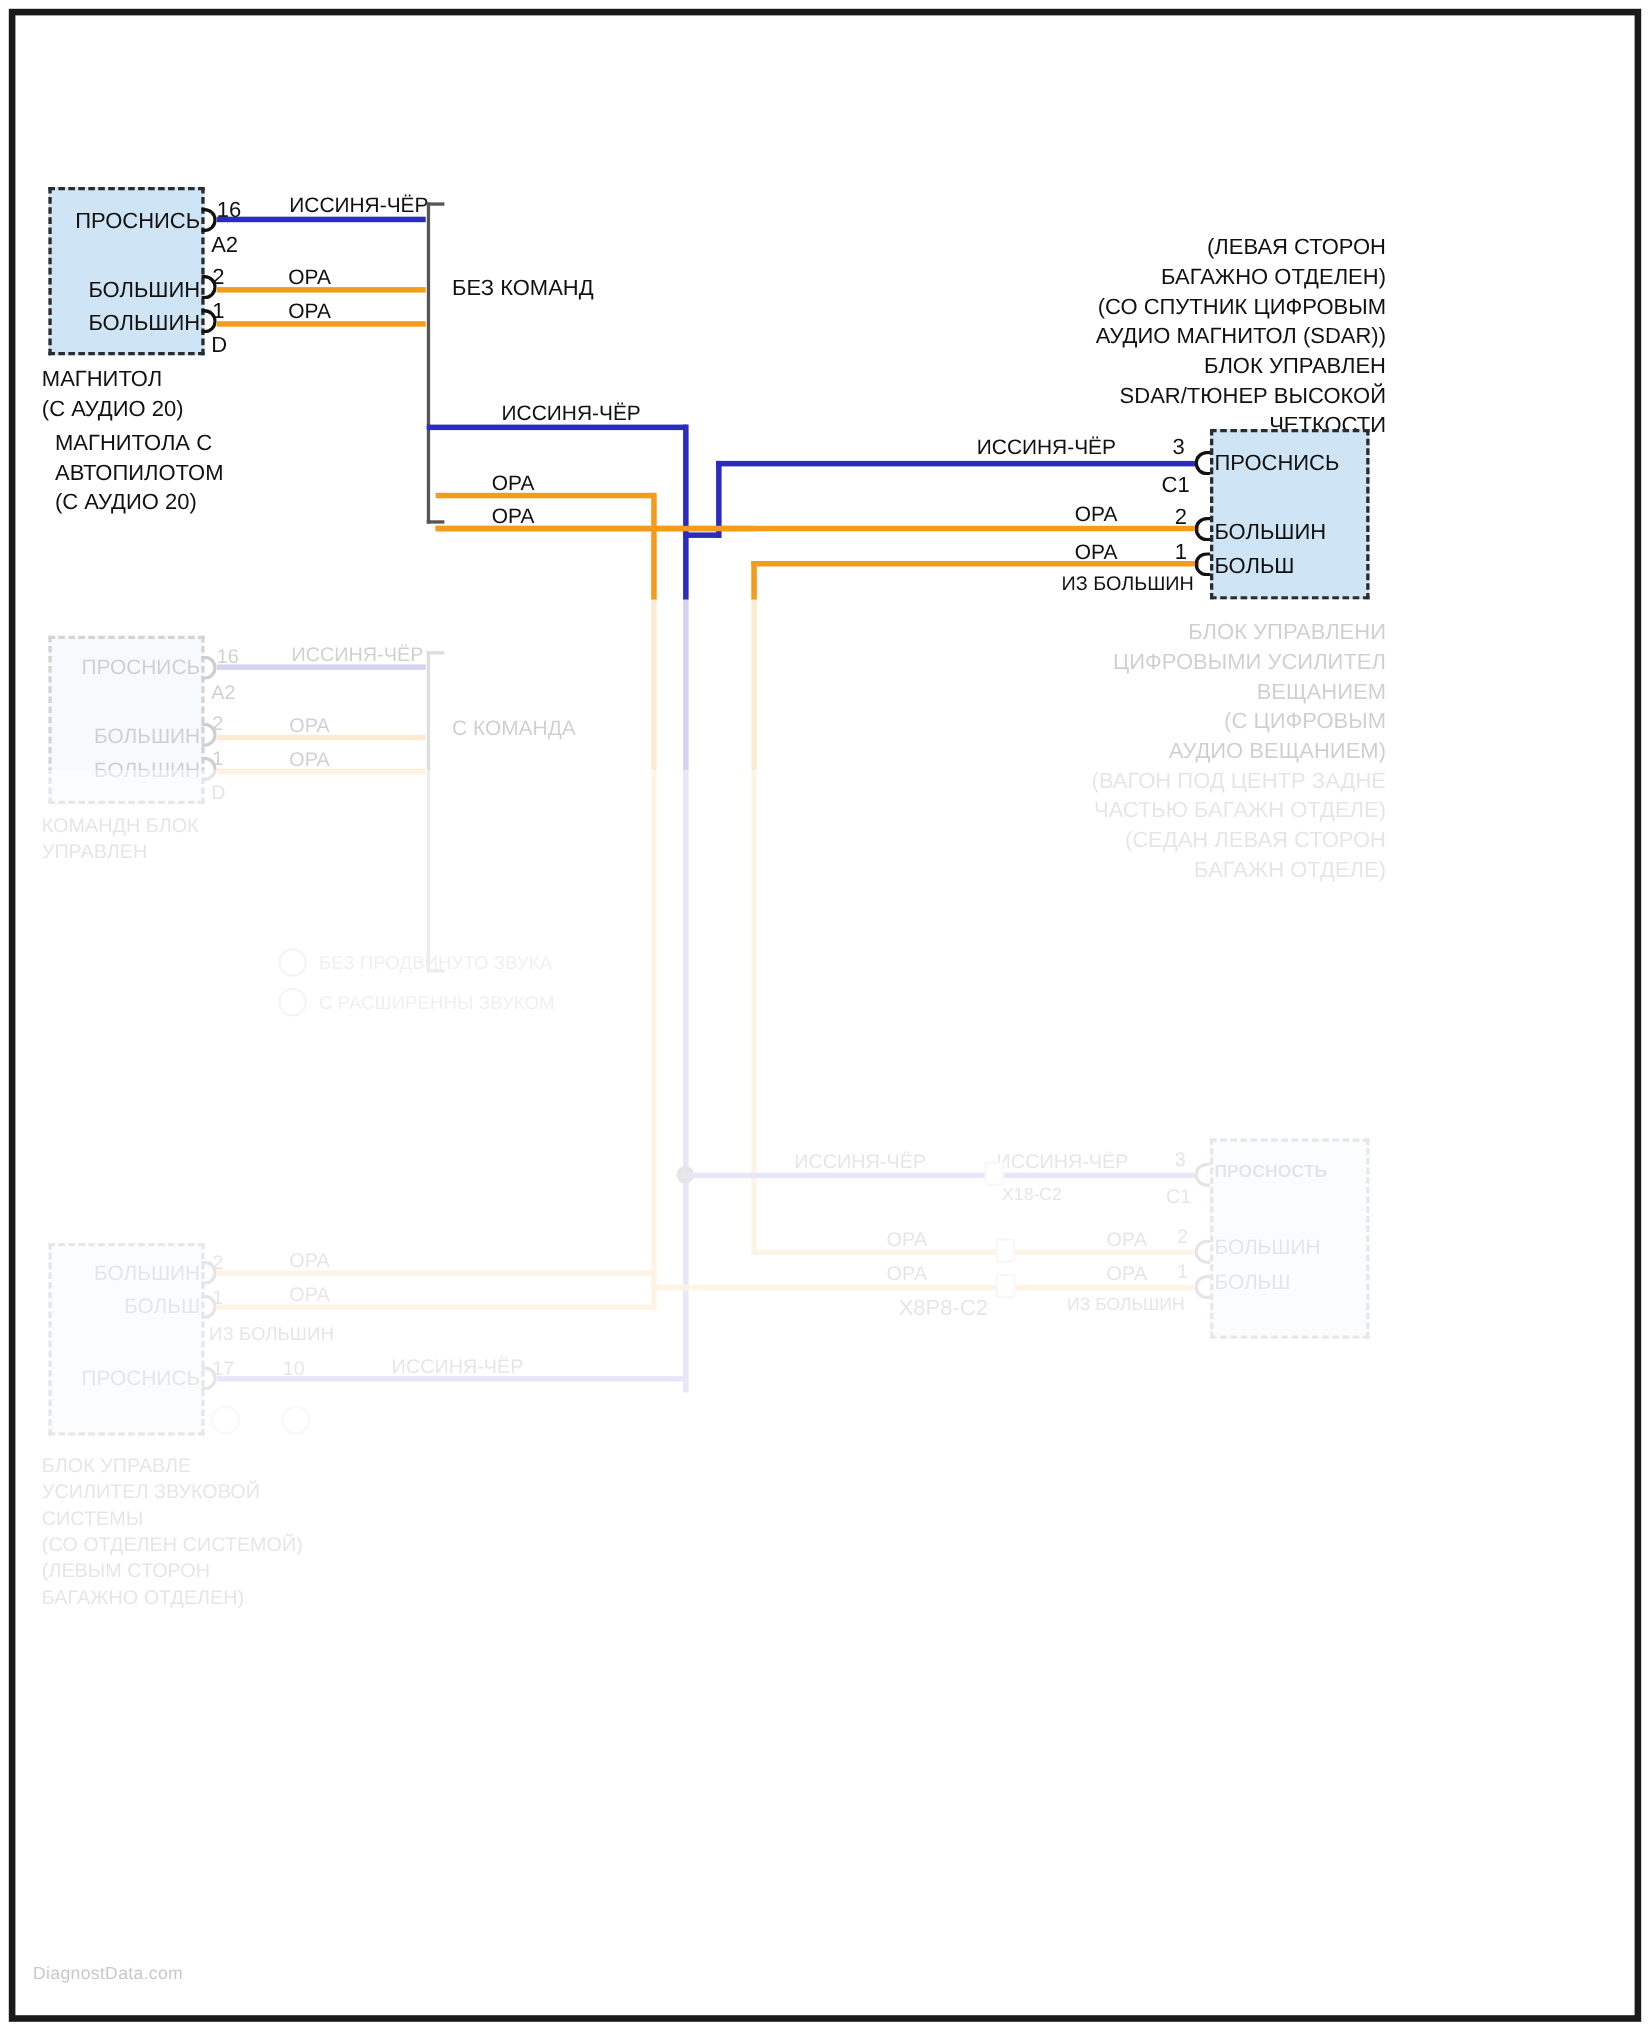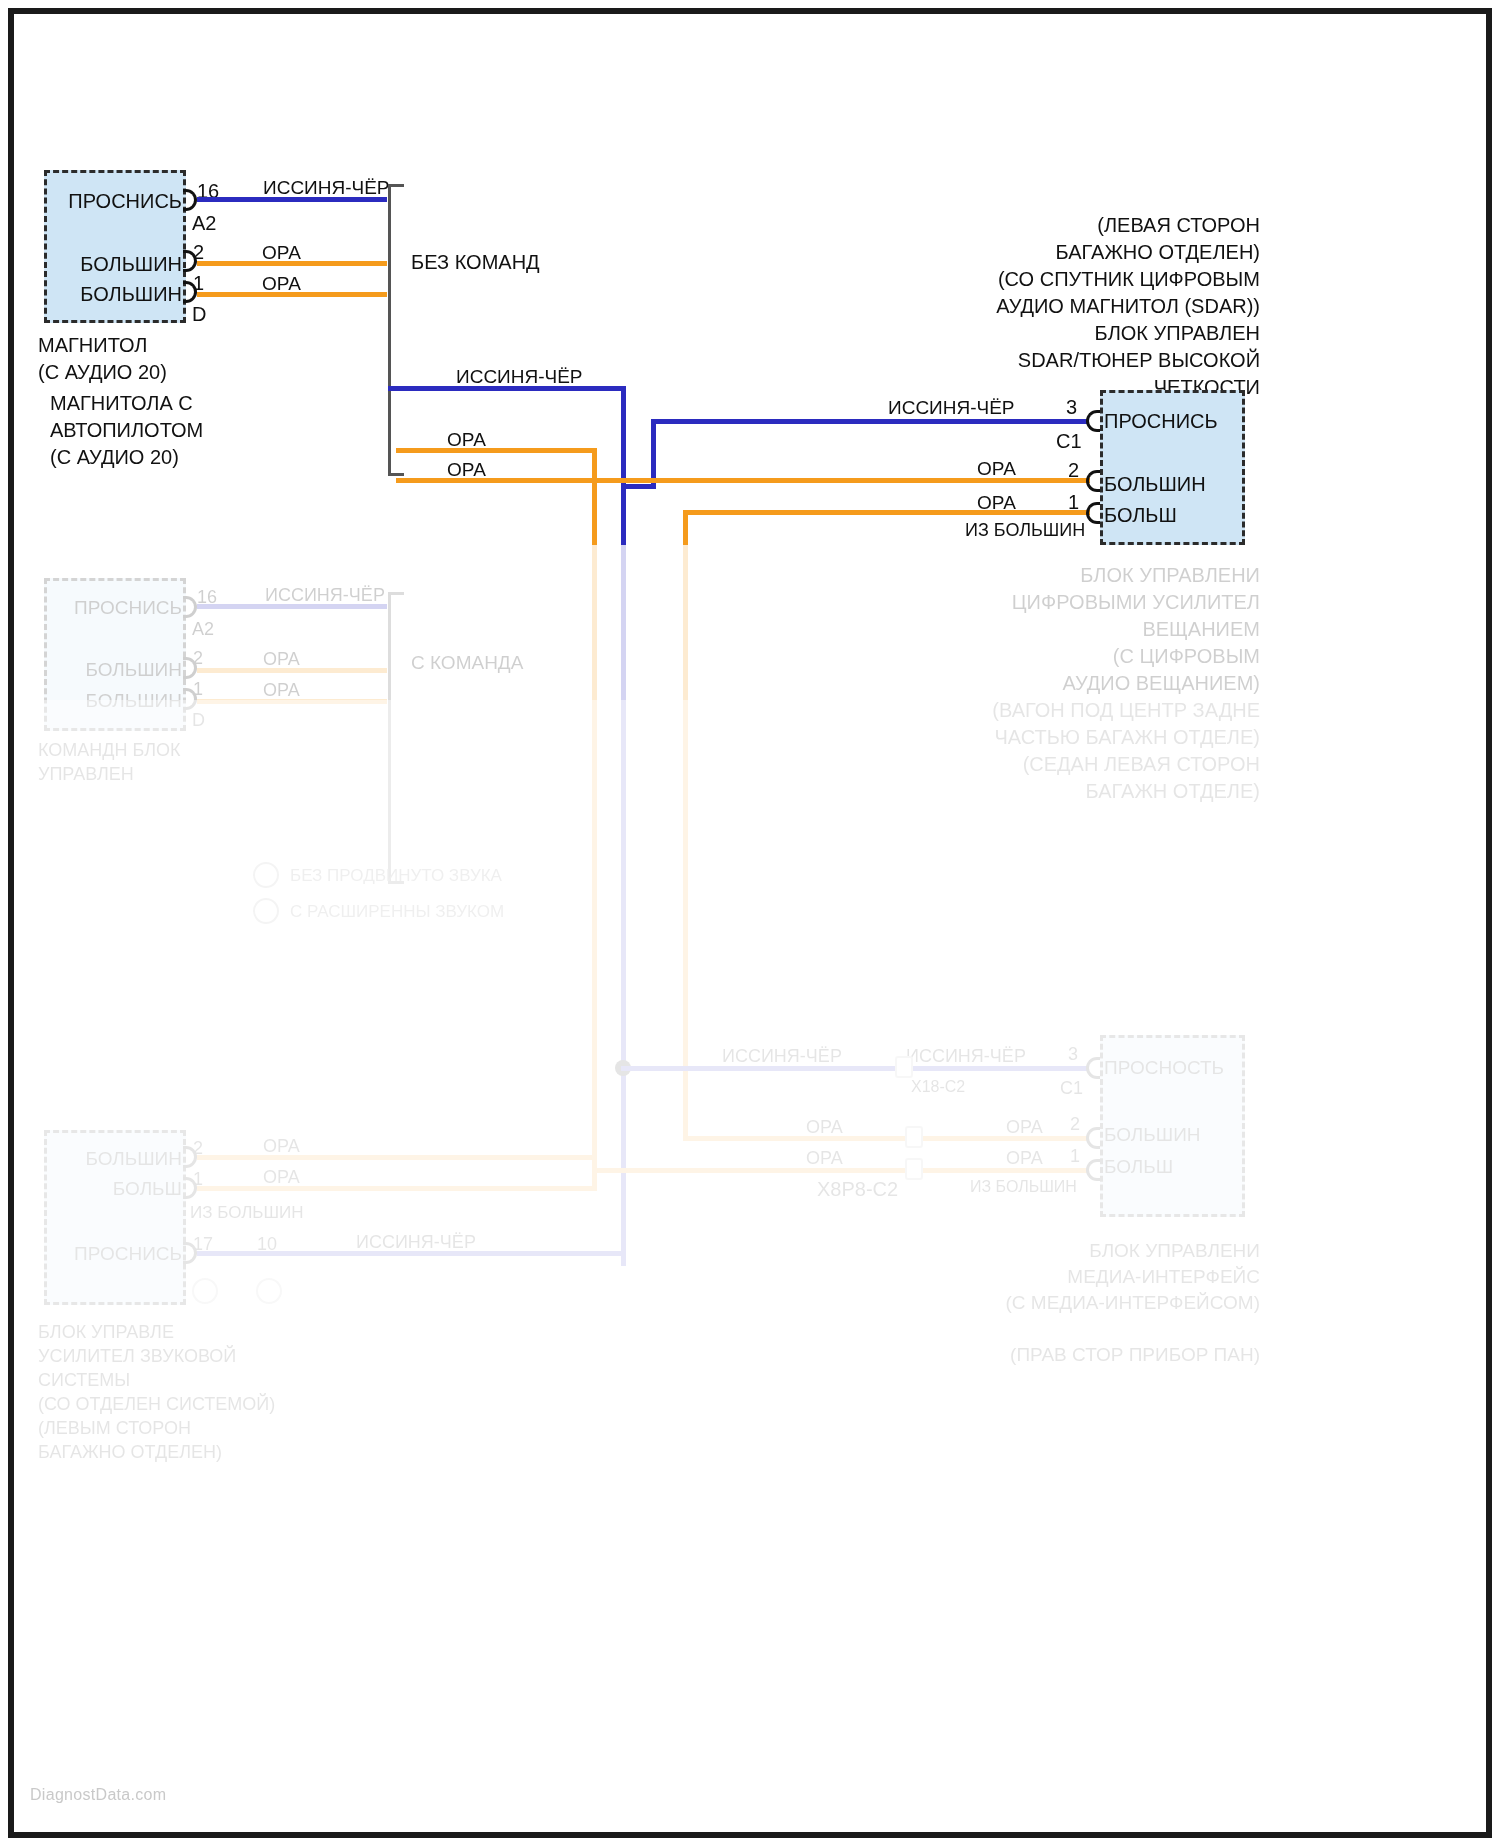--- a/index.html
+++ b/index.html
@@ -201,38 +201,33 @@
     <div class="splice" style="left:905px;top:1126px;"></div>
 
     <div class="wire h orange" style="left:592px;top:1168px;width:496px;"></div>
     <div class="wlabel" style="left:806px;top:1148px;font-size:18px;">ОРА</div>
     <div class="wlabel" style="left:1006px;top:1148px;font-size:18px;">ОРА</div>
     <div class="splice" style="left:905px;top:1158px;"></div>
     <div class="wlabel" style="left:817px;top:1178px;font-size:20px;">X8P8-C2</div>
     <div class="wlabel" style="left:970px;top:1178px;font-size:16px;">ИЗ БОЛЬШИН</div>
 
     <div class="module" style="left:1100px;top:1035px;width:145px;height:182px;"></div>
-    <div class="mod-label" style="left:1104px;top:1057px;width:138px;text-align:left;font-size:19px;">ПРОСНОСТЬ</div>
+    <div class="mod-label" style="left:1104px;top:1057px;width:138px;text-align:left;font-size:16px;font-weight:bold;">ПРОСНОСТЬ</div>
     <div class="mod-label" style="left:1104px;top:1124px;width:138px;text-align:left;font-size:19px;">БОЛЬШИН</div>
     <div class="mod-label" style="left:1104px;top:1156px;width:138px;text-align:left;font-size:19px;">БОЛЬШ</div>
 
     <div class="pinarc" style="left:1086px;top:1057px;transform:scaleX(-1);"></div>
     <div class="pinarc" style="left:1086px;top:1127px;transform:scaleX(-1);"></div>
     <div class="pinarc" style="left:1086px;top:1159px;transform:scaleX(-1);"></div>
 
     <div class="pin" style="left:1068px;top:1044px;font-size:18px;">3</div>
     <div class="pin" style="left:1060px;top:1078px;font-size:18px;">C1</div>
     <div class="pin" style="left:1070px;top:1114px;font-size:18px;">2</div>
     <div class="pin" style="left:1070px;top:1146px;font-size:18px;">1</div>
 
-    <div class="blocktext" style="left:930px;top:1238px;width:330px;font-size:19px;line-height:26px;"><span>БЛОК УПРАВЛЕНИ</span>
-<span>МЕДИА-ИНТЕРФЕЙС</span>
-<span>(С МЕДИА-ИНТЕРФЕЙСОМ)</span>
-<span></span>
-<span>(ПРАВ СТОР ПРИБОР ПАН)</span></div>
 
     <div class="module" style="left:44px;top:1130px;width:142px;height:175px;"></div>
     <div class="mod-label" style="left:46px;top:1148px;width:136px;font-size:19px;">БОЛЬШИН</div>
     <div class="mod-label" style="left:46px;top:1178px;width:136px;font-size:19px;">БОЛЬШ</div>
     <div class="mod-label" style="left:46px;top:1243px;width:136px;font-size:19px;">ПРОСНИСЬ</div>
 
     <div class="pinarc" style="left:183px;top:1146px;"></div>
     <div class="pinarc" style="left:183px;top:1177px;"></div>
     <div class="pinarc" style="left:183px;top:1242px;"></div>
 

